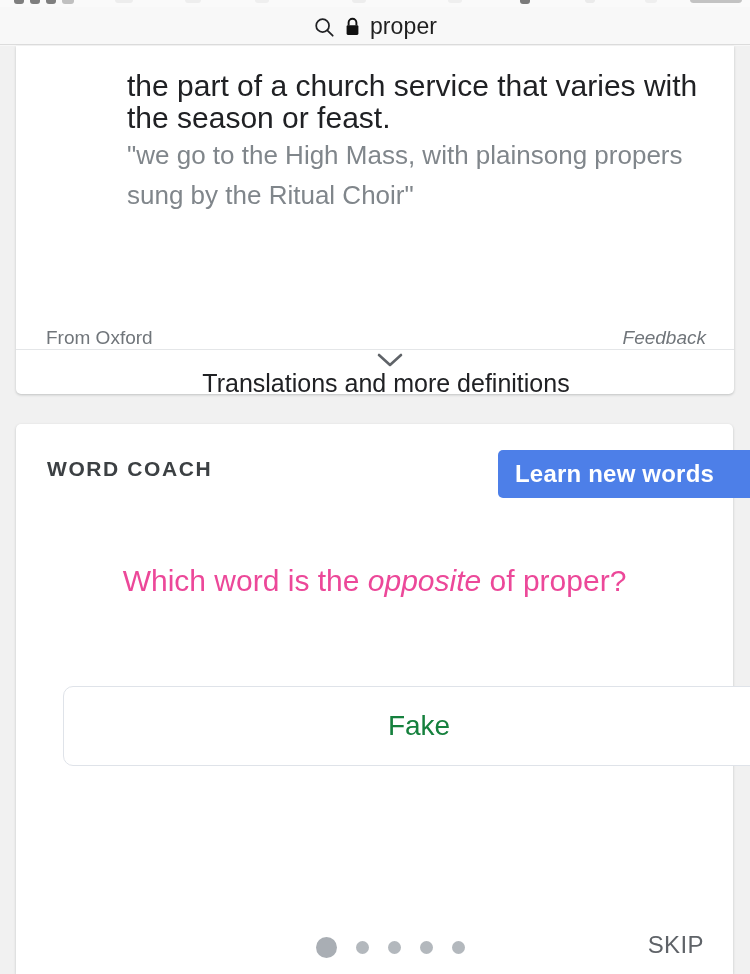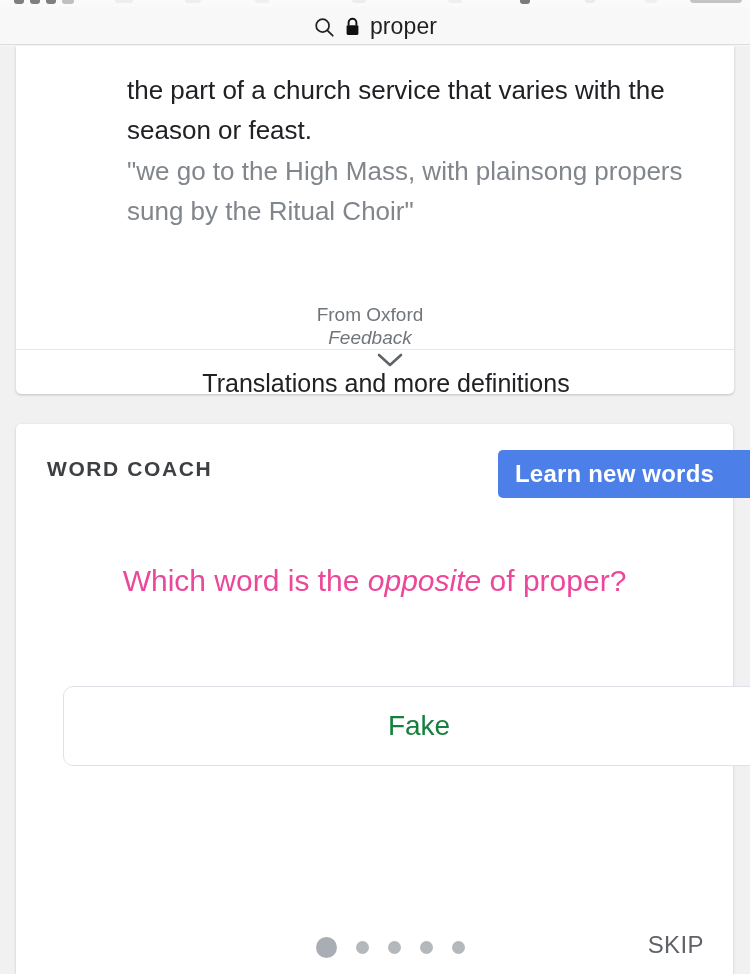--- a/index.html
+++ b/index.html
@@ -93,41 +93,40 @@
     top: 0px; left: 16px;
     width: 718px;
     height: 348px;
     border-top-left-radius: 0;
     border-top-right-radius: 0;
   }
   .def-body {
     padding: 24px 32px 0 111px;
   }
   .def-text {
-    font-size: 26px;
-    line-height: 40px;
+    font-size: 30px;
+    line-height: 32px;
     color: #202124;
   }
   .def-example {
     font-size: 26px;
     line-height: 40px;
     color: #80868b;
     margin-top: 1px;
   }
   .def-footer {
     position: absolute;
     left: 0; right: 0;
     top: 258px;
     height: 46px;
-    padding: 0 40px 0 30px;
-    display: flex;
-    align-items: center;
+    padding: 0 28px 0 30px;
+    display: flex;
+    align-items: flex-end;
     justify-content: space-between;
     border-bottom: 1px solid #e4e6e8;
-    flex-direction: column;
   }
   .from-source {
     font-size: 19px;
     color: #70757a;
   }
   .feedback-link {
     font-size: 19px;
     color: #70757a;
     font-style: italic;
   }

